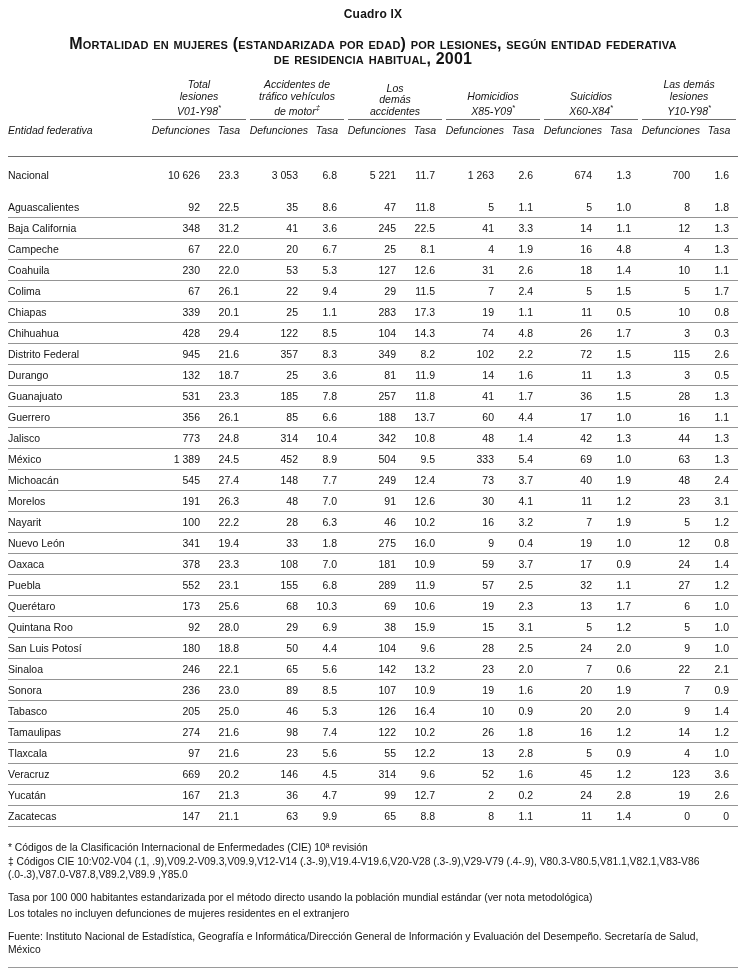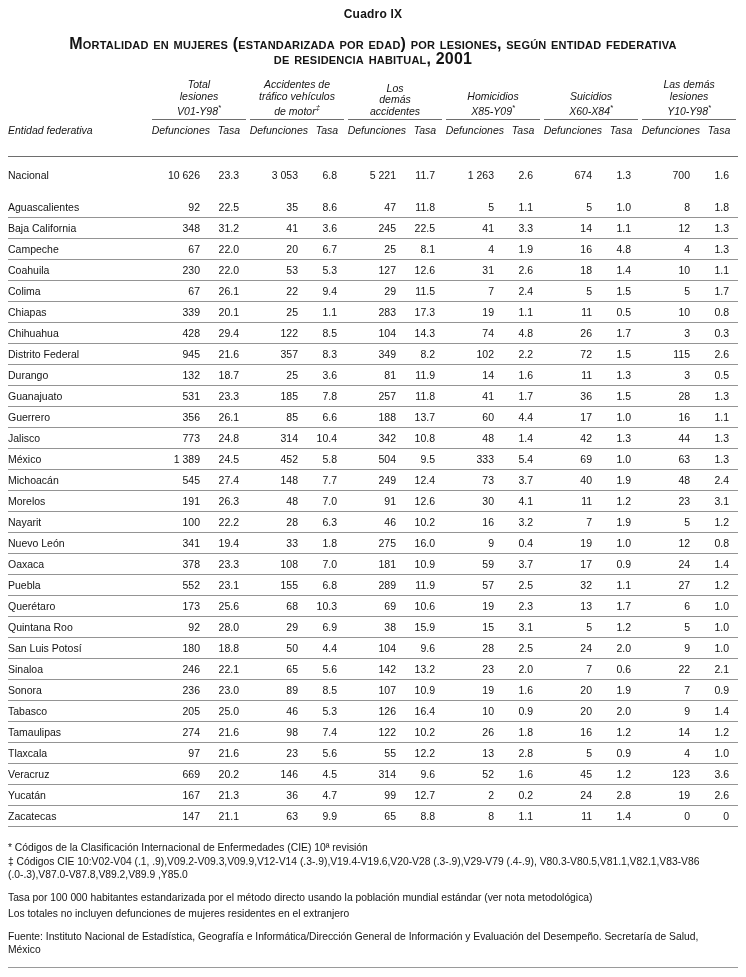--- a/index.html
+++ b/index.html
@@ -372,21 +372,21 @@
           <td class="def">42</td>
           <td class="tasa">1.3</td>
           <td class="def">44</td>
           <td class="tasa">1.3</td>
         </tr>
         <tr class="state">
           <td class="entity">México</td>
           <td class="def">1 389</td>
           <td class="tasa">24.5</td>
           <td class="def">452</td>
-          <td class="tasa">5.8</td>
+          <td class="tasa">8.9</td>
           <td class="def">504</td>
           <td class="tasa">9.5</td>
           <td class="def">333</td>
           <td class="tasa">5.4</td>
           <td class="def">69</td>
           <td class="tasa">1.0</td>
           <td class="def">63</td>
           <td class="tasa">1.3</td>
         </tr>
         <tr class="state">

